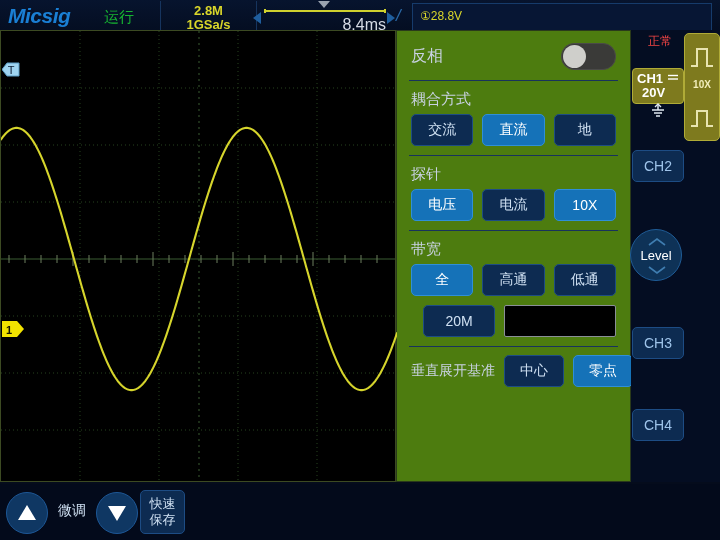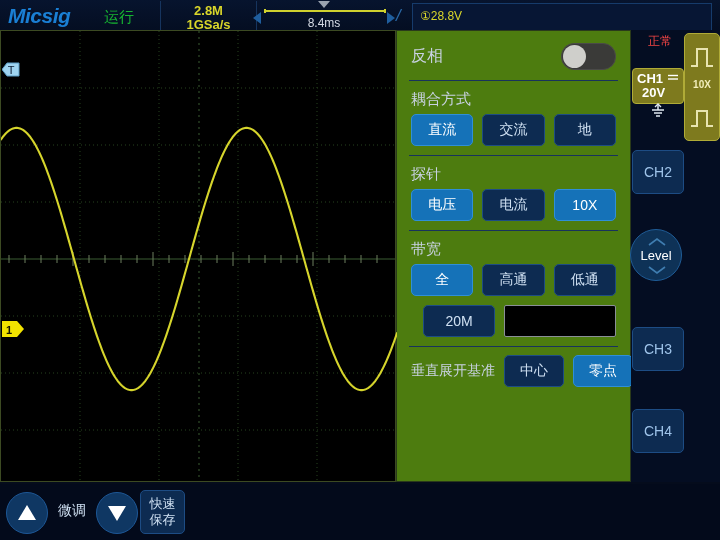--- a/index.html
+++ b/index.html
@@ -29,22 +29,22 @@
   #tb-arrow-r{position:absolute;right:-9px;top:11px;width:0;height:0;
       border-top:6px solid transparent;border-bottom:6px solid transparent;
       border-left:8px solid #1f5e9e;}
   #tb-bar{position:absolute;left:2px;top:8px;width:118px;height:4px;
           border-left:2px solid #cfd12e;border-right:2px solid #cfd12e;}
   #tb-bar:before{content:"";position:absolute;left:0;top:1px;width:118px;height:2px;
           background:#cfd12e;}
   #tb-tri{position:absolute;left:56px;top:0px;width:0;height:0;
       border-left:6px solid transparent;border-right:6px solid transparent;
       border-top:7px solid #9aa3b0;}
-  #tb-val{position:absolute;left:0;top:15px;width:124px;text-align:center;
-          color:#d7dce6;font-size:12px;}
+  #tb-val{position:absolute;left:0;top:15px;width:124px;text-align:right;
+          color:#d7dce6;font-size:16px;}
 
   #slashmark{position:absolute;left:396px;top:6px;color:#2b6aa8;font-size:17px;
              font-style:italic;}
   #trigbox{position:absolute;left:412px;top:3px;width:298px;height:28px;
            background:#071634;border:1px solid #163b6b;}
   #trigval{position:absolute;left:7px;top:5px;color:#d9d62a;font-size:12px;}
 
   
   #scope{position:absolute;left:0px;top:30px;width:396px;height:452px;
          background:#000;border:1px solid #3c4a22;box-sizing:border-box;}
@@ -90,21 +90,21 @@
         font-weight:bold;}
   #ch1badge .dc{position:absolute;right:4px;top:4px;width:12px;}
   #ch1badge .l2{position:absolute;left:9px;top:16px;color:#ffffff;font-size:13px;
         font-weight:bold;}
   #gndsym{position:absolute;left:650px;top:102px;width:16px;height:16px;z-index:6;}
   #probebtn{position:absolute;left:684px;top:33px;width:34px;height:106px;
         background:#7e7a1e;border:1px solid #b0ab37;border-radius:5px;z-index:5;}
   #probebtn .p10{position:absolute;left:0;top:45px;width:34px;text-align:center;
         color:#f2eebb;font-size:10px;font-weight:bold;}
 
-  .sbtn{position:absolute;left:632px;width:52px;height:44px;border-radius:5px;
+  .sbtn{position:absolute;left:632px;width:52px;height:32px;border-radius:5px;
         background:#0d2b51;border:1px solid #1d4c84;color:#9fc4ea;font-size:14px;
         display:flex;align-items:center;justify-content:center;box-sizing:border-box;}
   #ch2{top:150px;}
   #ch3{top:327px;}
   #ch4{top:409px;}
   #levelbtn{position:absolute;left:630px;top:229px;width:52px;height:52px;
         border-radius:50%;background:#0e3257;border:1px solid #1f5c97;
         color:#ffffff;font-size:13px;display:flex;align-items:center;
         justify-content:center;box-sizing:border-box;}
 
@@ -217,22 +217,22 @@
       <div id="invert-label">反相</div>
       <div id="toggle">
         <div class="knob"></div>
       </div>
     </div>
     <div class="sect-div"></div>
 
     <div class="sect">
       <div class="sect-label">耦合方式</div>
       <div class="row">
+        <div class="btn">交流</div>
         <div class="btn sel">直流</div>
-        <div class="btn">交流</div>
         <div class="btn">地</div>
       </div>
     </div>
     <div class="sect-div"></div>
 
     <div class="sect">
       <div class="sect-label">探针</div>
       <div class="row">
         <div class="btn sel">电压</div>
         <div class="btn">电流</div>

